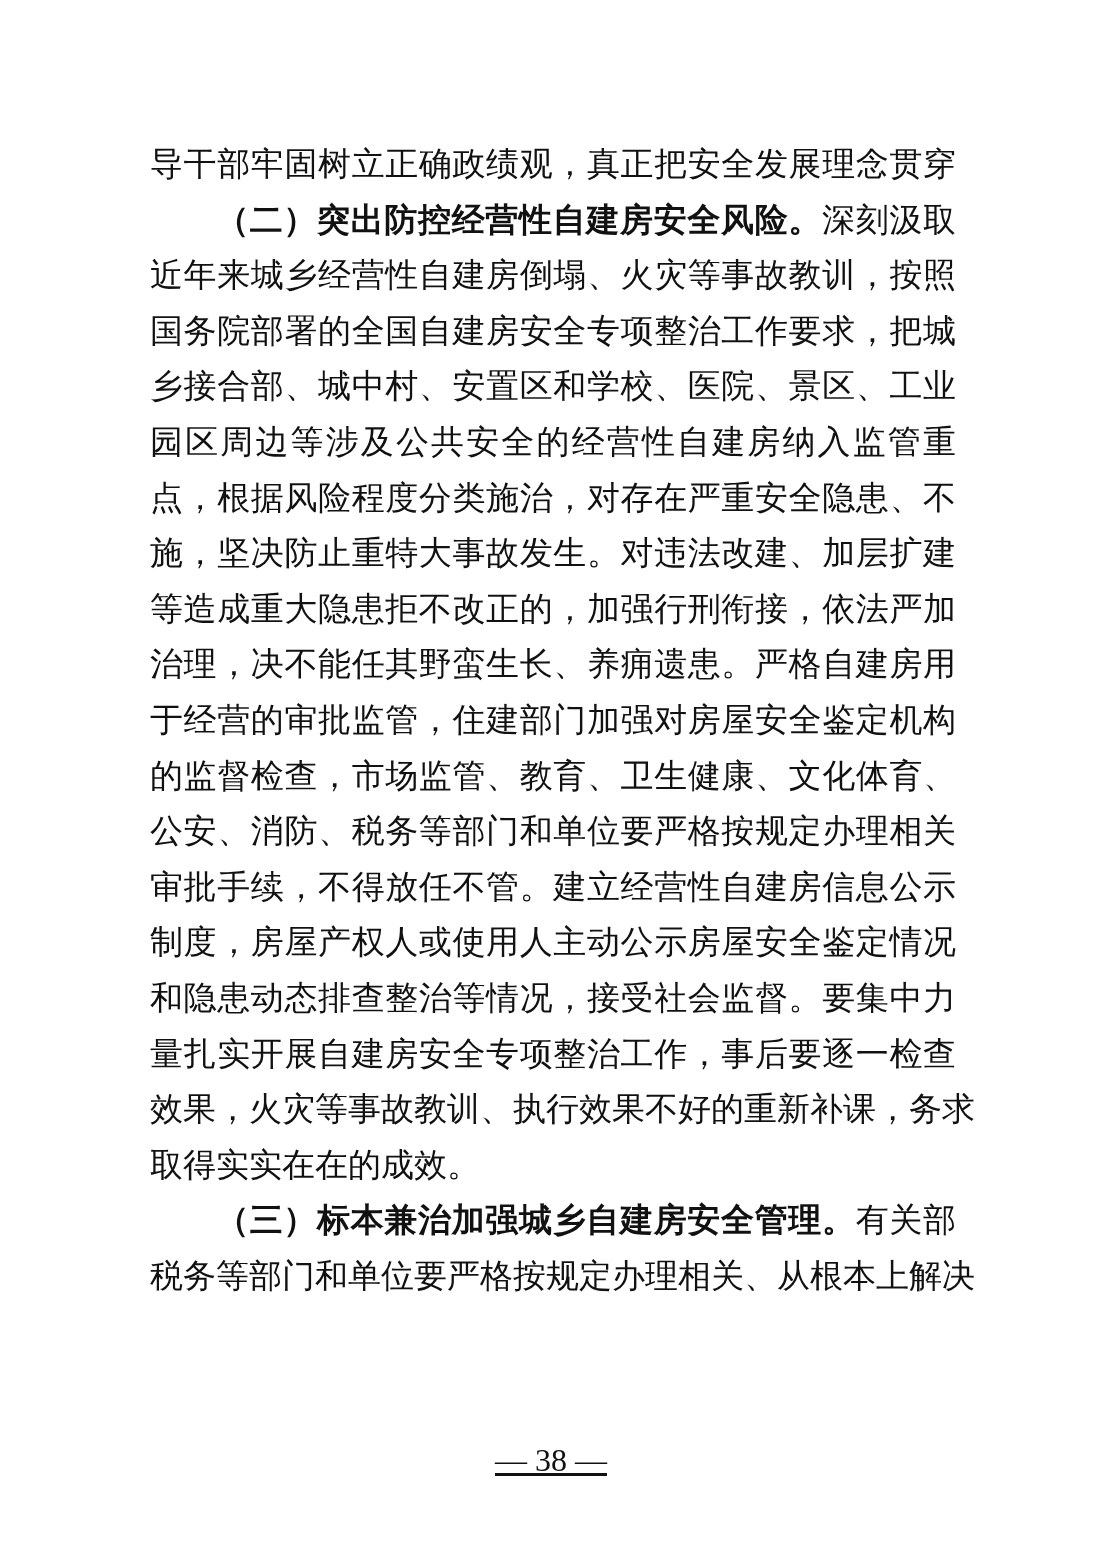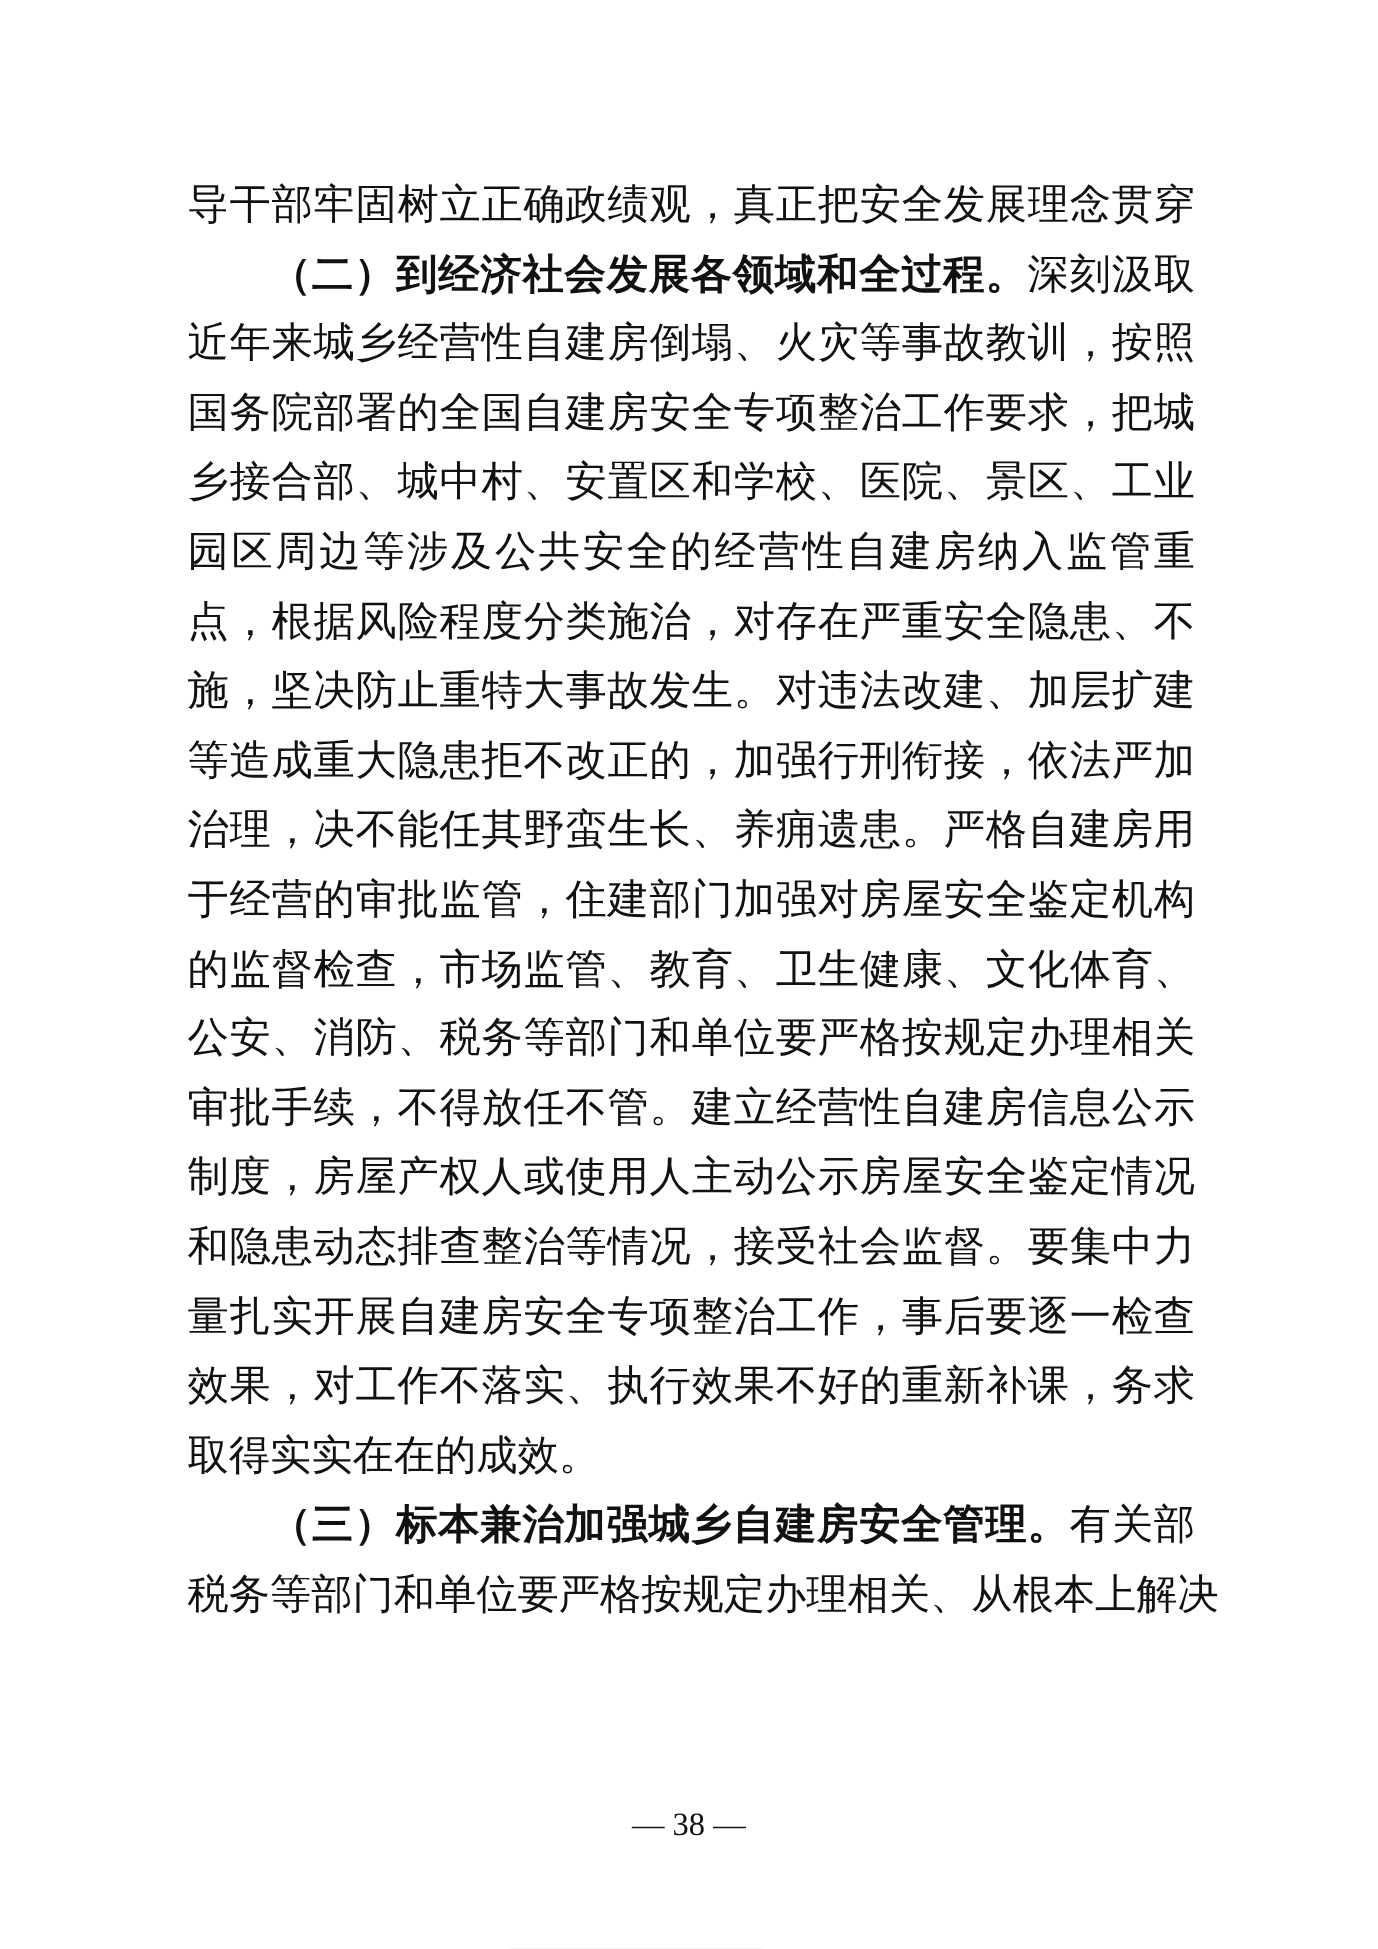--- a/index.html
+++ b/index.html
@@ -39,46 +39,47 @@
   }
   .bold {
     font-weight: 700;
   }
   .footer {
     position: absolute;
     top: 1444px;
     left: 0;
     width: 100%;
     text-align: center;
-    font-size: 26px;
+    font-size: 32px;
     line-height: 32px;
     color: #111111;
+    text-decoration: underline;
   }
 </style>
 </head>
 <body>
 
 <div class="page">
   <div class="text-block">
     <div class="line">导干部牢固树立正确政绩观，真正把安全发展理念贯穿</div>
-    <div class="line indent"><span class="bold">（二）到经济社会发展各领域和全过程。</span><span>深刻汲取</span></div>
+    <div class="line indent"><span class="bold">（二）突出防控经营性自建房安全风险。</span><span>深刻汲取</span></div>
     <div class="line">近年来城乡经营性自建房倒塌、火灾等事故教训，按照</div>
     <div class="line">国务院部署的全国自建房安全专项整治工作要求，把城</div>
     <div class="line">乡接合部、城中村、安置区和学校、医院、景区、工业</div>
     <div class="line">园区周边等涉及公共安全的经营性自建房纳入监管重</div>
     <div class="line">点，根据风险程度分类施治，对存在严重安全隐患、不</div>
     <div class="line">施，坚决防止重特大事故发生。对违法改建、加层扩建</div>
     <div class="line">等造成重大隐患拒不改正的，加强行刑衔接，依法严加</div>
     <div class="line">治理，决不能任其野蛮生长、养痈遗患。严格自建房用</div>
     <div class="line">于经营的审批监管，住建部门加强对房屋安全鉴定机构</div>
     <div class="line">的监督检查，市场监管、教育、卫生健康、文化体育、</div>
     <div class="line">公安、消防、税务等部门和单位要严格按规定办理相关</div>
     <div class="line">审批手续，不得放任不管。建立经营性自建房信息公示</div>
     <div class="line">制度，房屋产权人或使用人主动公示房屋安全鉴定情况</div>
     <div class="line">和隐患动态排查整治等情况，接受社会监督。要集中力</div>
     <div class="line">量扎实开展自建房安全专项整治工作，事后要逐一检查</div>
-    <div class="line">效果，对工作不落实、执行效果不好的重新补课，务求</div>
+    <div class="line">效果，火灾等事故教训、执行效果不好的重新补课，务求</div>
     <div class="line short">取得实实在在的成效。</div>
     <div class="line indent"><span class="bold">（三）标本兼治加强城乡自建房安全管理。</span><span>有关部</span></div>
     <div class="line">税务等部门和单位要严格按规定办理相关、从根本上解决</div>
   </div>
   <div class="footer">— 38 —</div>
 </div>
 
 </body></html>

